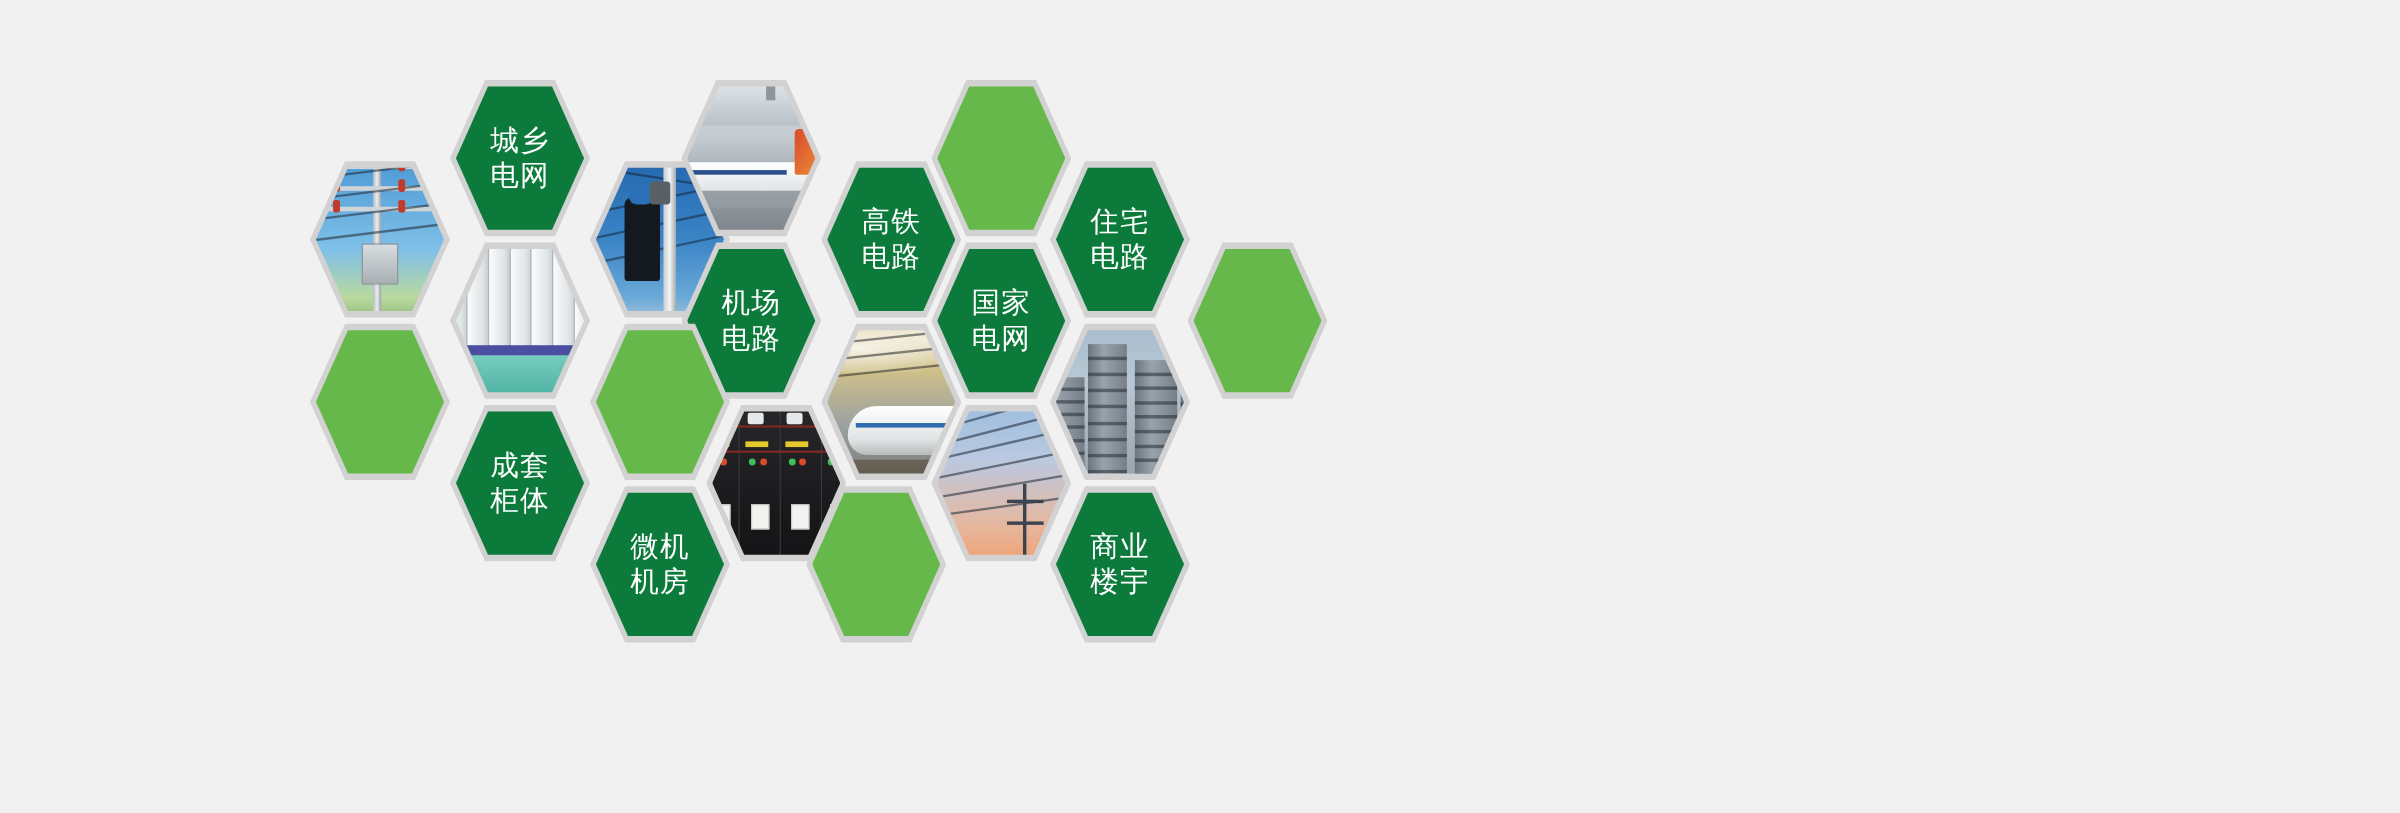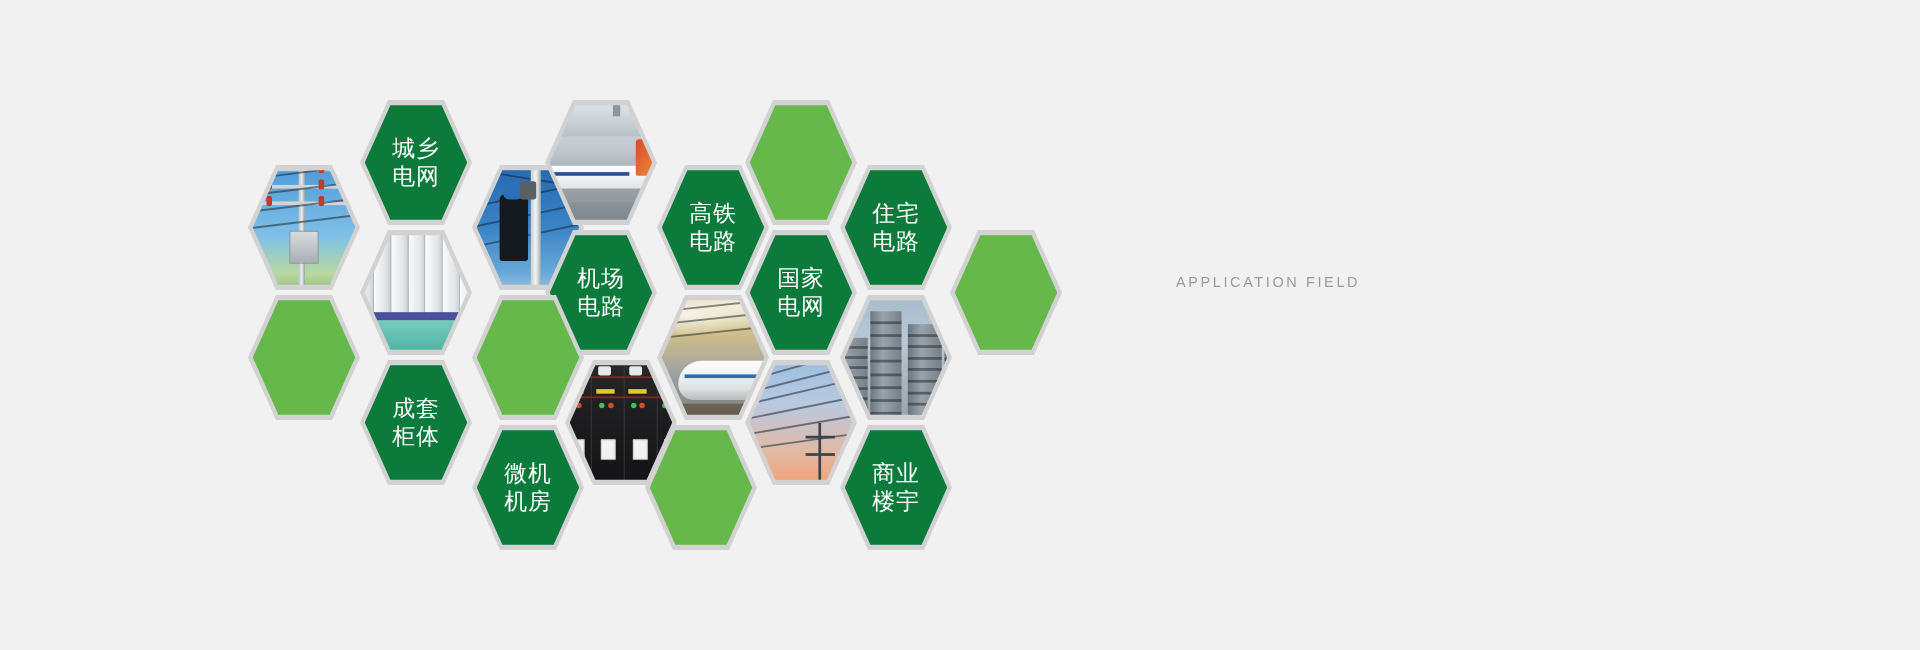--- a/index.html
+++ b/index.html
@@ -3,21 +3,21 @@
 <meta charset="utf-8">
 <title>应用领域 APPLICATION FIELD</title>
 <style>
   * { margin:0; padding:0; box-sizing:border-box; }
   html,body { width:1920px; height:650px; overflow:hidden; }
   body {
     background:#f1f1f1;
     font-family:"DejaVu Sans","Liberation Sans",sans-serif;
     position:relative;
   }
-  #stage { position:absolute; inset:0;margin-top:36px; }
+  #stage { position:absolute; inset:0; }
 
   
   .hex {
     position:absolute;
     width:112px; height:129px;
     -webkit-clip-path: polygon(25% 1.5%, 75% 1.5%, 100% 50%, 75% 98.5%, 25% 98.5%, 0% 50%);
     clip-path: polygon(25% 1.5%, 75% 1.5%, 100% 50%, 75% 98.5%, 25% 98.5%, 0% 50%);
     background:#d2d2d2;            
     display:flex; align-items:center; justify-content:center;
   }
@@ -387,16 +387,15 @@
         <div class="inner">
           <div class="hexlabel">
             <b>商业</b>
             <b>楼宇</b>
           </div>
         </div>
       </div>
     </div>
 
   <div id="heading">
-    <div id="subtitle">APPLICATION FIELD</div>
   </div>
 
 </div>
 
 </body></html>

